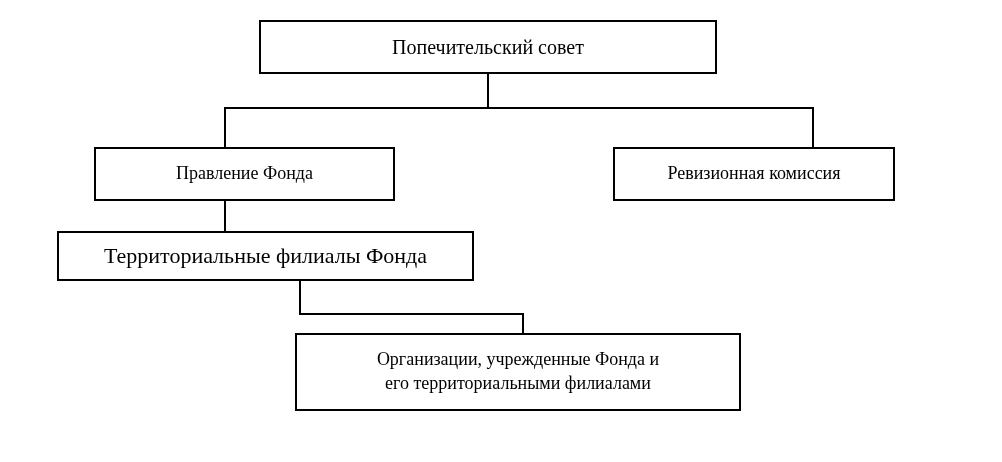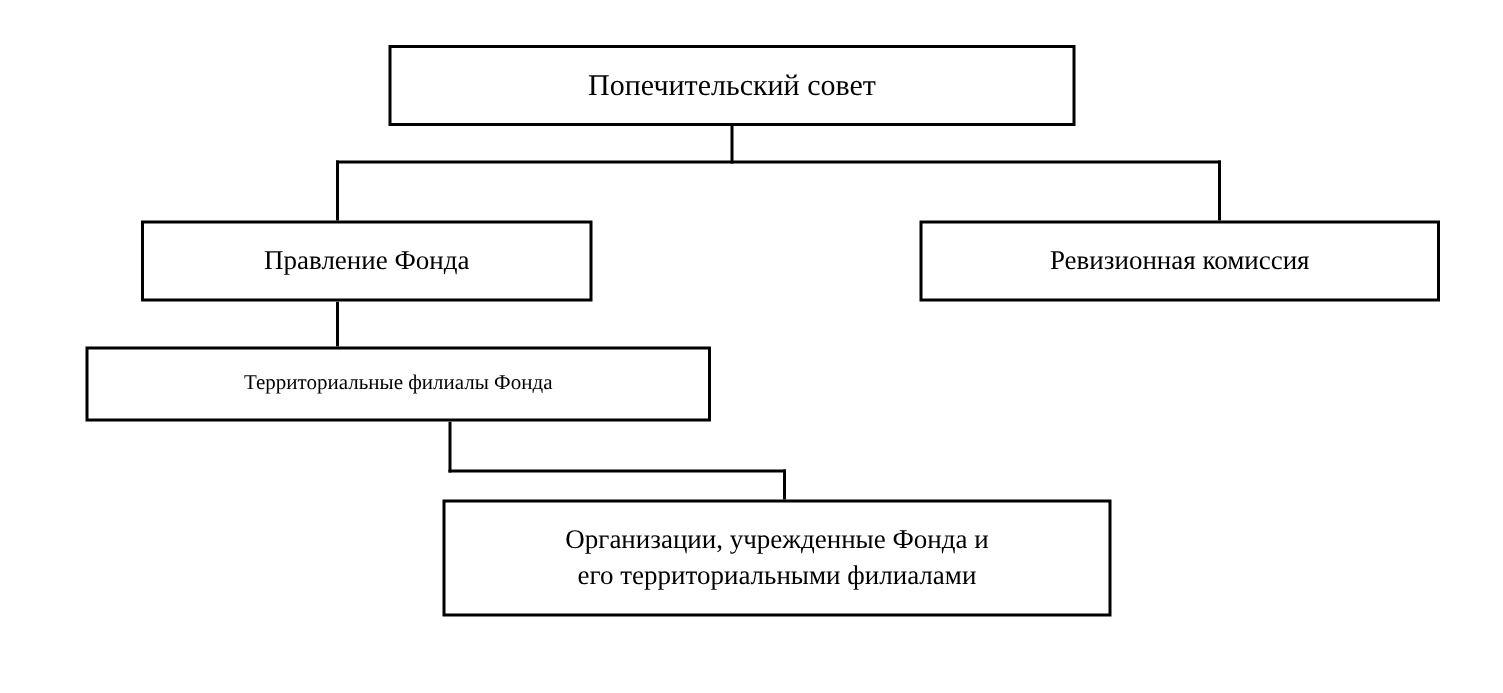--- a/index.html
+++ b/index.html
@@ -27,24 +27,24 @@
     text-align: center;
     color: #000000;
     z-index: 2;
   }
   .node-label {
     display: block;
     line-height: 1.32;
     white-space: pre-line;
     padding: 0 10px;
   }
-  .n-council      { left: 259px; top: 30px;  width: 458px; height: 54px; font-size: 20px; }
+  .n-council      { left: 259px; top: 20px;  width: 458px; height: 54px; font-size: 20px; }
   .n-board        { left: 94px;  top: 147px; width: 301px; height: 54px; font-size: 18px; }
-  .n-audit        { left: 613px; top: 147px; width: 347px; height: 54px; font-size: 18px; }
-  .n-branches     { left: 57px;  top: 231px; width: 417px; height: 50px; font-size: 14px; align-items: center; }
+  .n-audit        { left: 613px; top: 147px; width: 282px; height: 54px; font-size: 18px; }
+  .n-branches     { left: 57px;  top: 231px; width: 417px; height: 50px; font-size: 22px; align-items: center; }
   .n-orgs         { left: 295px; top: 333px; width: 446px; height: 78px; font-size: 18px; }
 
   .edge {
     position: absolute;
     background: #000000;
     z-index: 1;
   }
   .v { width: 2px; }
   .h { height: 2px; }
 

